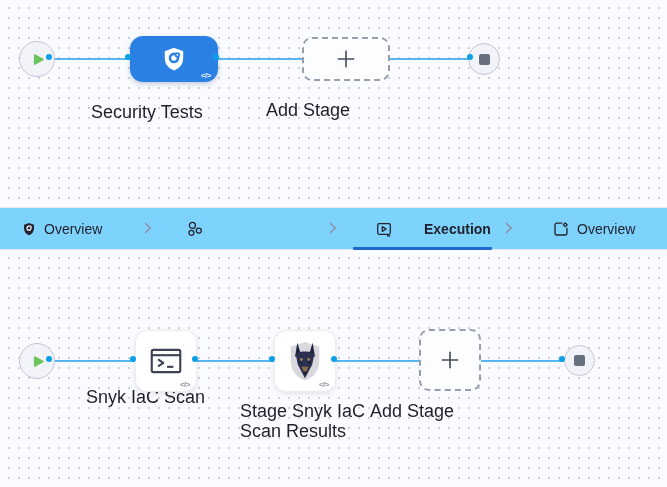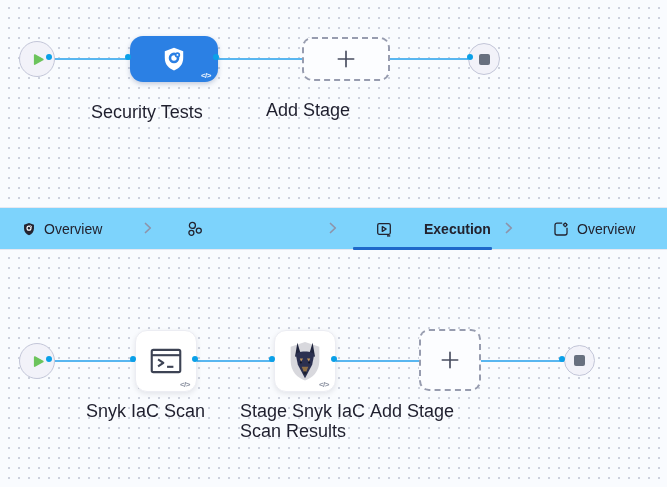--- a/index.html
+++ b/index.html
@@ -216,21 +216,21 @@
       <svg viewBox="0 0 36 36" width="38" height="38" fill="none" stroke="#3d4354" stroke-width="2">
         <rect x="4.5" y="7.5" width="27" height="21" rx="1.5"></rect>
         <path d="M4.5 12.5 H31.5"></path>
         <path d="M10.5 16.5 L15.5 19.7 L10.5 23" stroke-linejoin="round"></path>
         <path d="M19 23.5 H25"></path>
       </svg>
     </span>
     <span class="code-badge-gray">&lt;/&gt;</span>
   </div>
 
-  <div class="node-label" style="left:86px; width:160px; top:401px;">Snyk IaC Scan</div>
+  <div class="node-label" style="left:86px; width:160px; top:387px;">Snyk IaC Scan</div>
 
   <div class="step-card" style="left:274px;">
     <span style="display:flex;">
       <svg viewBox="0 0 40 44" width="40" height="42">
         <path d="M20 2 L35 7 V22 C35 33 28 39.5 20 42.5 C12 39.5 5 33 5 22 V7 Z" fill="#d8d8dd"></path>
         <path d="M12 3 L16 16 L9.5 17.5 Z" fill="#20253e"></path>
         <path d="M28 3 L24 16 L30.5 17.5 Z" fill="#20253e"></path>
         <path d="M10.5 16 C10.5 13.2 14.5 12 20 12 C25.5 12 29.5 13.2 29.5 16 L27.5 26 L20 40 L12.5 26 Z" fill="#2b3050"></path>
         <path d="M14.5 19.5 L18 19.5 L16 22.5 Z" fill="#c2955a"></path>
         <path d="M25.5 19.5 L22 19.5 L24 22.5 Z" fill="#c2955a"></path>

